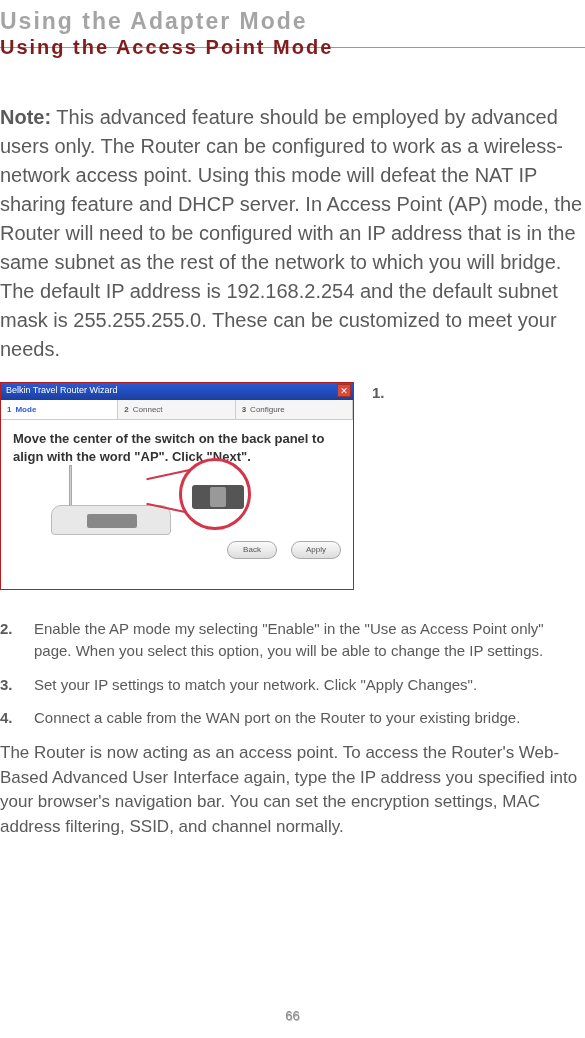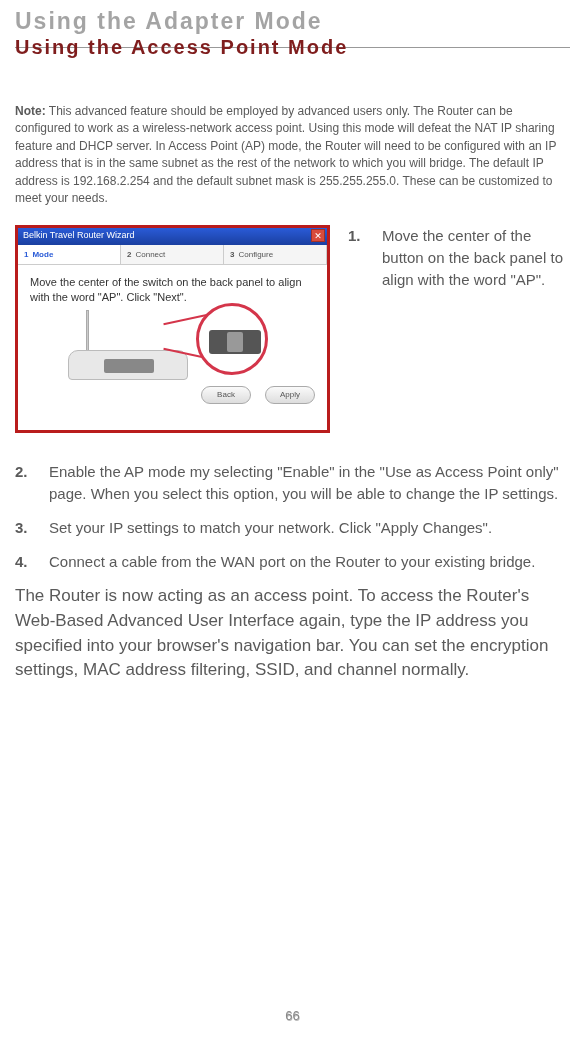--- a/index.html
+++ b/index.html
@@ -9,21 +9,21 @@
     }
     body {
       width: 585px;
       height: 1038px;
       background: #ffffff;
       font-family: Arial, Helvetica, sans-serif;
       color: #5a5a5a;
       position: relative;
     }
     .page {
-      padding: 0 15px;
+      padding: 0 0;
     }
     .header-region {
       position: relative;
       height: 48px;
       border-bottom: 1px solid #999;
       margin-bottom: 55px;
     }
     .title-overlay {
       position: absolute;
       top: 8px;
@@ -39,39 +39,39 @@
       top: 8px;
       left: 0;
       font-size: 20px;
       font-weight: bold;
       letter-spacing: 2px;
       color: #7f1d1d;
       white-space: nowrap;
       margin-top: 28px;
     }
     .note-block {
-      font-size: 12px;
+      font-size: 20px;
       line-height: 1.45;
       color: #5a5a5a;
       margin-bottom: 18px;
     }
     .note-label {
       font-weight: bold;
     }
     .step1-row {
       display: flex;
       gap: 18px;
       margin-bottom: 28px;
       align-items: flex-start;
     }
     .wizard-shot {
-      width: 315px;
+      width: 354px;
       height: 208px;
       background: #ffffff;
-      border: 3px solid #b91c1c;
+      border: 1px solid #b91c1c;
       font-size: 9px;
       color: #333;
       position: relative;
       flex-shrink: 0;
     }
     .wizard-titlebar {
       height: 17px;
       background: linear-gradient(#2a5bd7, #1a3fa0);
       color: #fff;
       font-size: 9px;
@@ -115,22 +115,22 @@
     }
     .wizard-tab-num {
       font-weight: bold;
     }
     .wizard-body {
       padding: 10px 12px 6px 12px;
       height: 145px;
       position: relative;
     }
     .wizard-instr {
-      font-size: 11px;
-      font-weight: normal;
+      font-size: 13px;
+      font-weight: bold;
       color: #333;
       line-height: 1.35;
       margin-bottom: 6px;
     }
     .wizard-illus {
       position: absolute;
       bottom: 30px;
       left: 50px;
       width: 210px;
       height: 75px;
@@ -313,21 +313,20 @@
         <div class="wizard-buttons">
           <div class="wizard-btn">Back</div>
           <div class="wizard-btn">Apply</div>
         </div>
       </div>
     </div>
 
     <div class="step1-side">
       <div class="step-item">
         <div class="step-num">1.</div>
-        <div class="step-text">Move the center of the button on the back panel to align with the word "AP".</div>
       </div>
     </div>
   </div>
 
   <div class="step-item">
     <div class="step-num">2.</div>
     <div class="step-text">Enable the AP mode my selecting "Enable" in the "Use as Access Point only" page. When you select this option, you will be able to change the IP settings.</div>
   </div>
 
   <div class="step-item">

